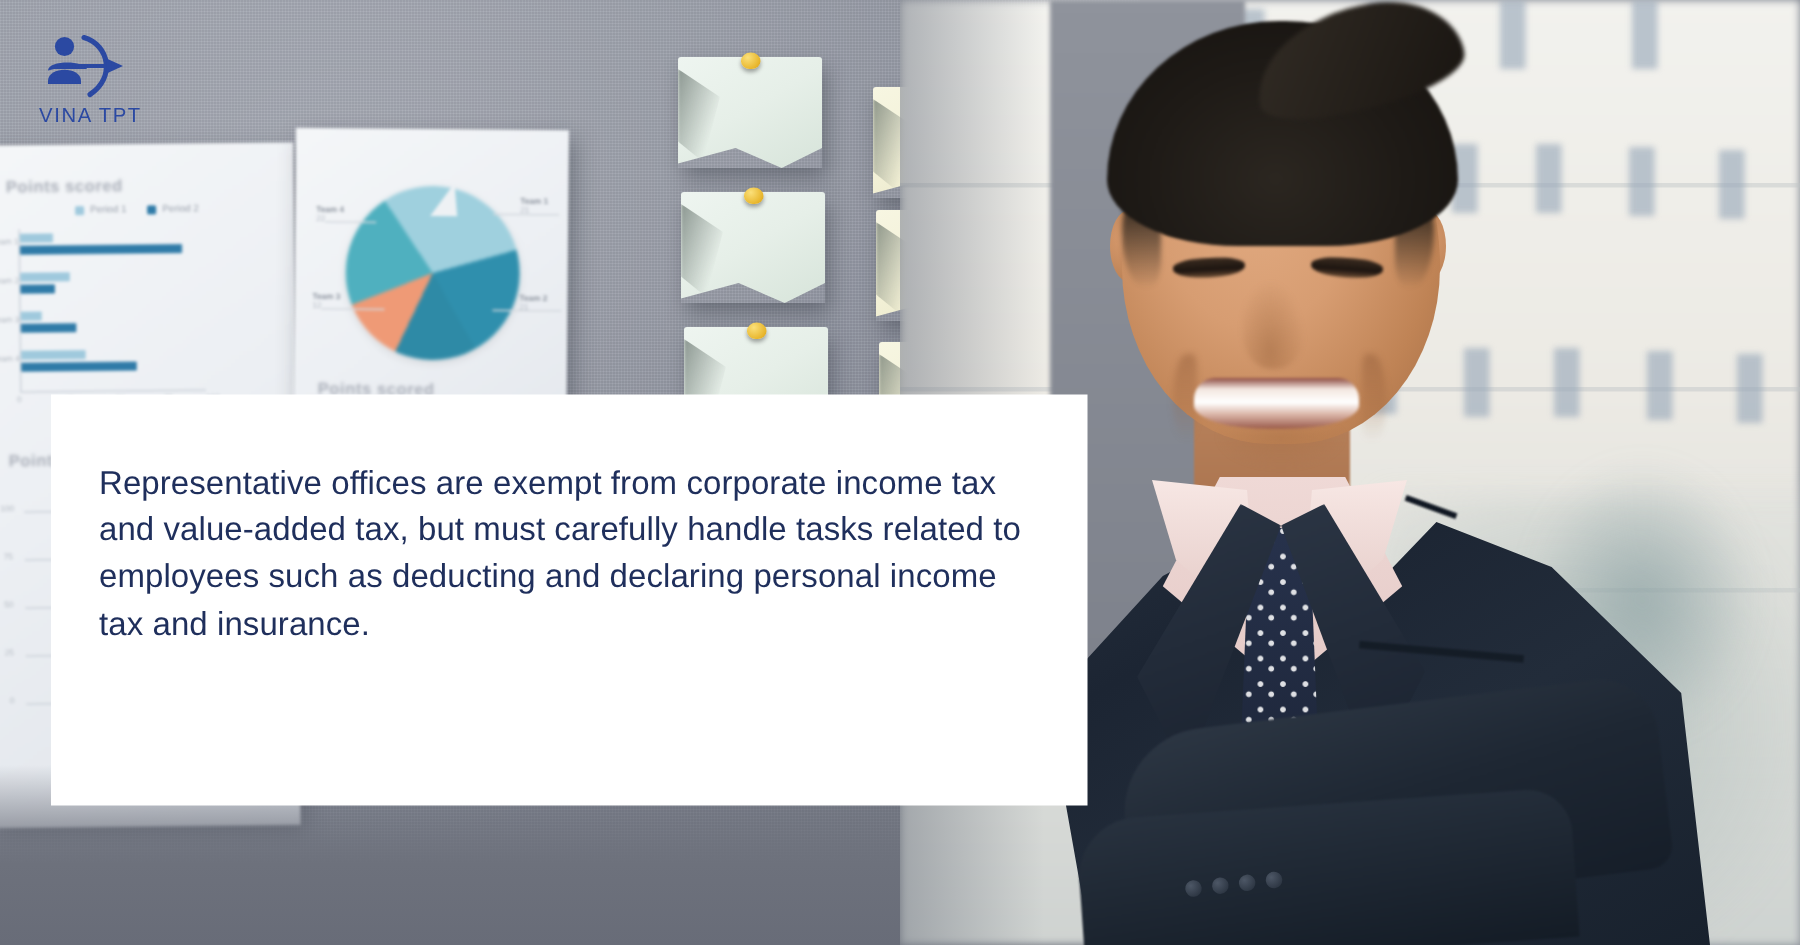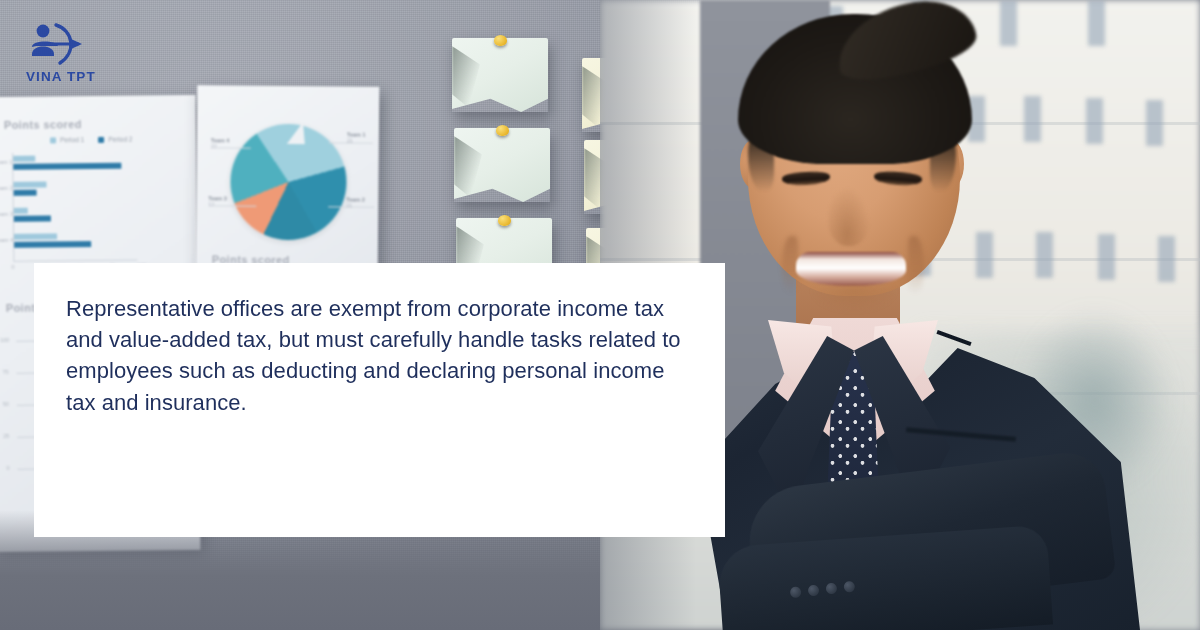--- a/index.html
+++ b/index.html
@@ -276,36 +276,36 @@
   }
   .photo-shade {
     position:absolute; inset:0;
     background:linear-gradient(90deg, rgba(120,126,136,.55) 0%, rgba(120,126,136,0) 16%);
   }
 
   
   .logo { position:absolute; left:16px; top:22px; width:120px; }
   .logo-mark { width:62px; height:44px; display:block; margin-left:10px; }
   .logo-text {
-    margin-top:3px; font-size:13.5px; font-weight:700; letter-spacing:1.1px;
+    margin-top:3px; font-size:13.5px; font-weight:400; letter-spacing:1.1px;
     color:#2b49a2; text-align:left; padding-left:10px;
   }
 
   
   .card {
     position:absolute; left:34px; top:263px; width:691px; height:274px;
     background:#ffffff;
     padding:30px 36px 0 32px;
   }
   .headline {
     color:#1b4a72; font-weight:700; font-size:30.5px; line-height:1.20;
     letter-spacing:.1px; text-transform:uppercase;
   }
   .body-copy {
-    margin-top:0; color:#1f2f5c; font-size:22px; line-height:1.42;
+    margin-top:13px; color:#1f2f5c; font-size:22px; line-height:1.42;
     letter-spacing:.05px; max-width:640px;
   }
 </style>
 </head>
 <body>
 
 <div class="canvas">
 
   <div class="wall">
     <div class="wall-grain"></div>

